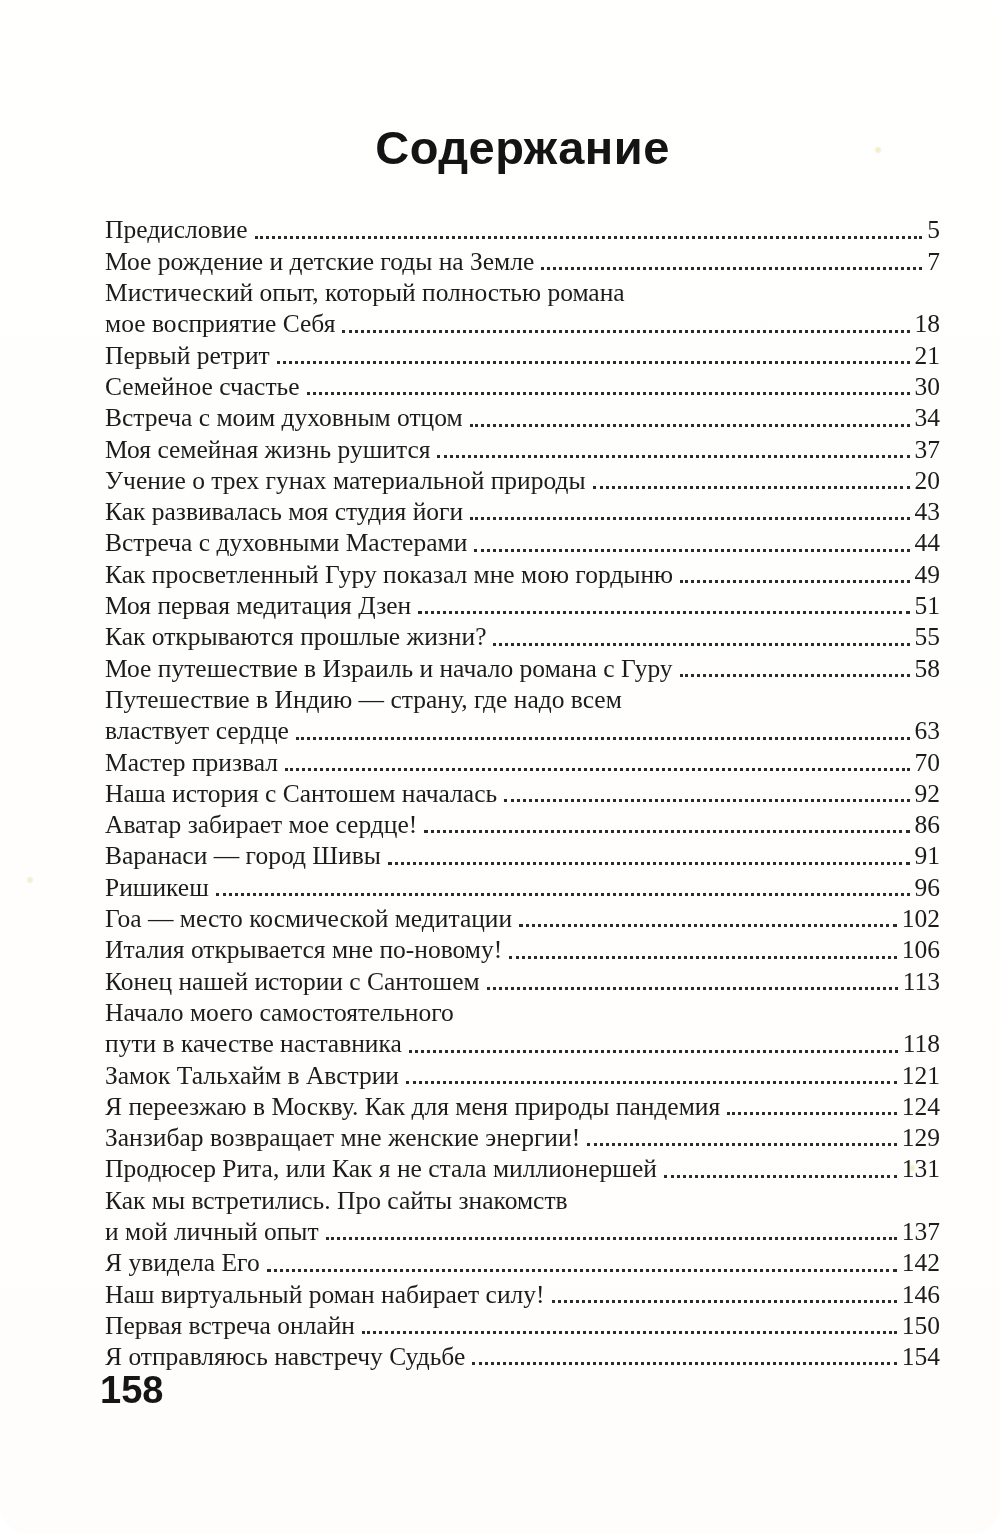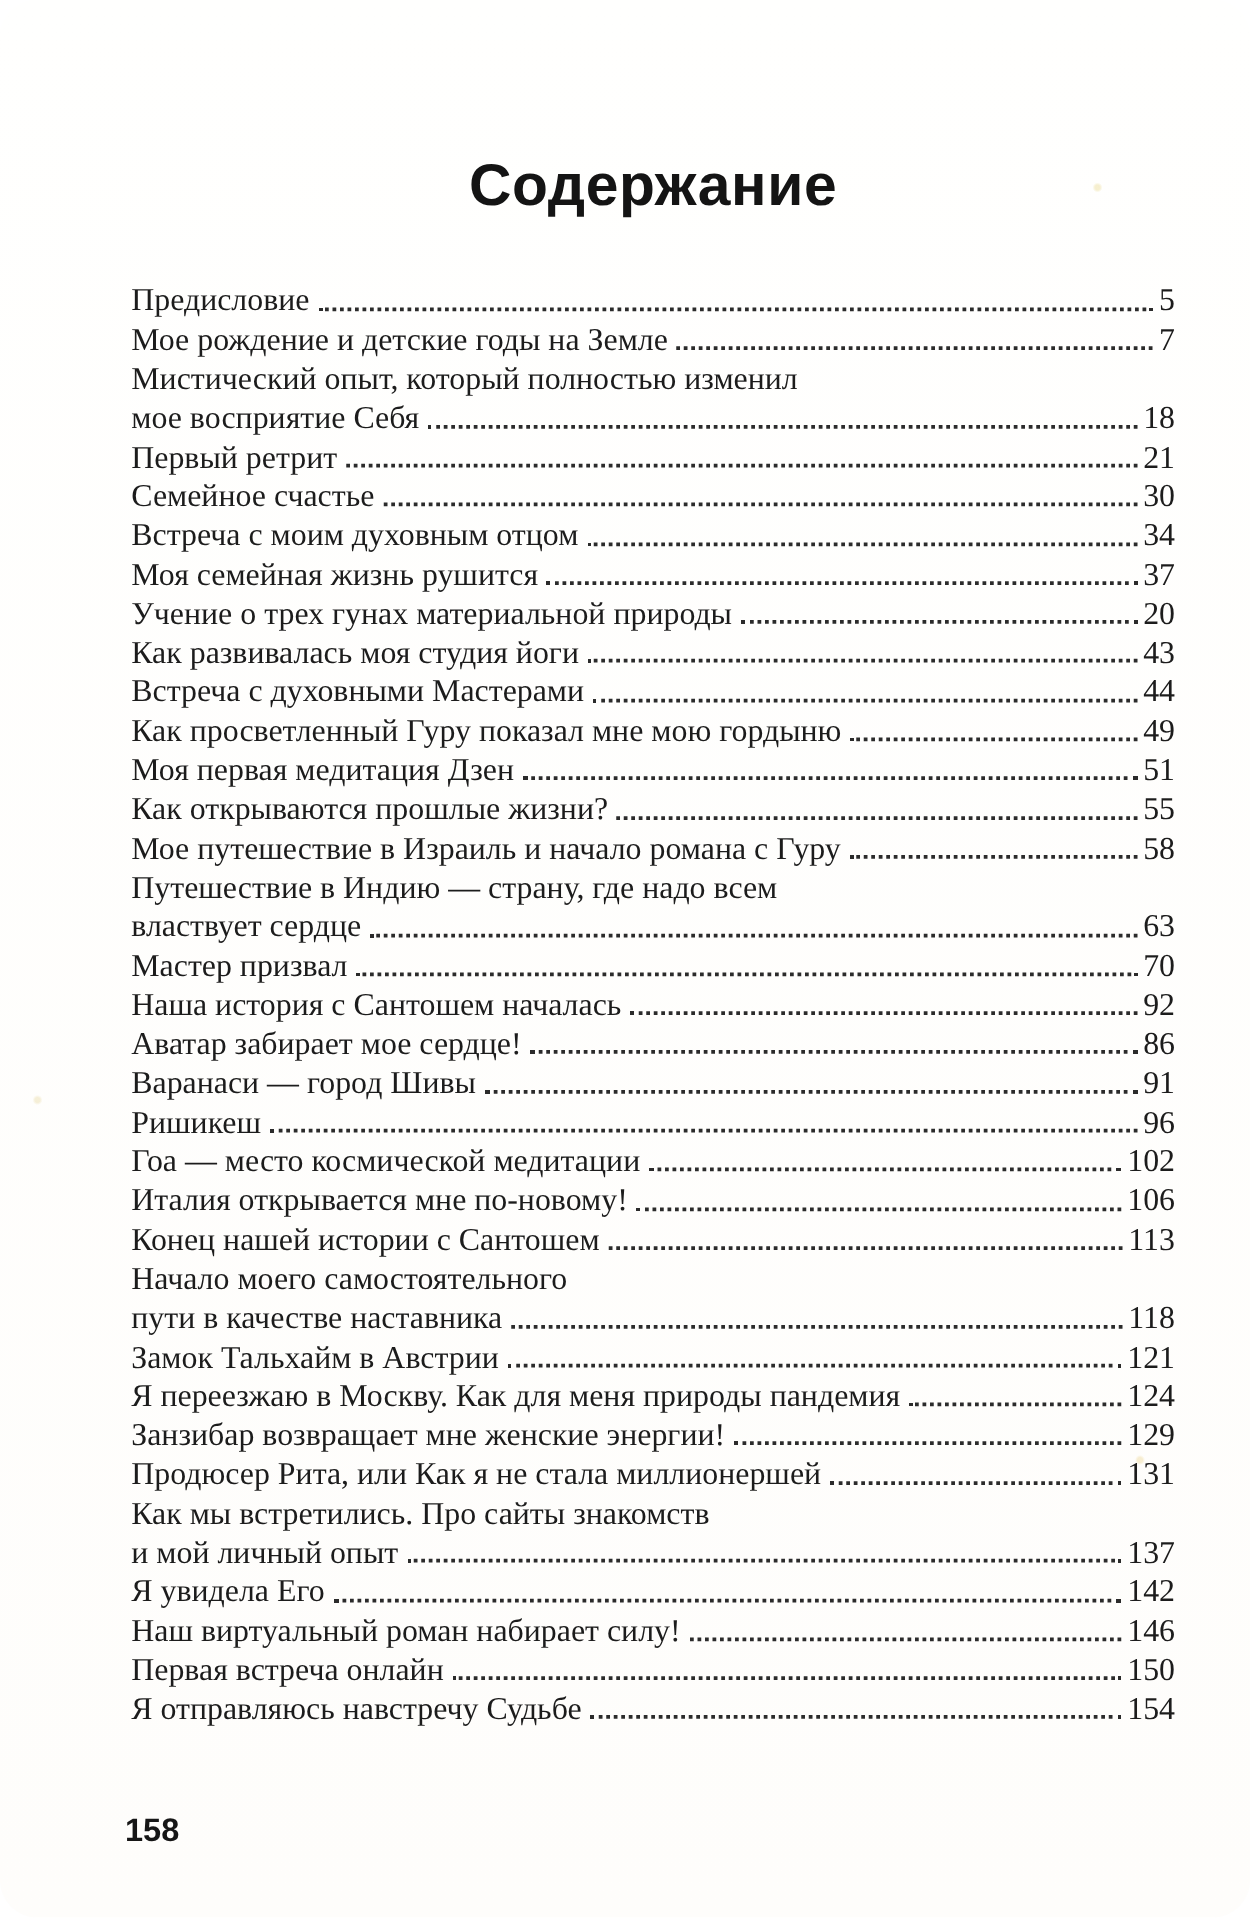--- a/index.html
+++ b/index.html
@@ -32,21 +32,21 @@
     width: 835px;
     text-align: center;
     font-family: "Liberation Sans", "DejaVu Sans", sans-serif;
     font-weight: 700;
     font-size: 47px;
     line-height: 54px;
     letter-spacing: 0.5px;
     color: #141414;
   }
   .toc {
-    margin-top: 49px;
+    margin-top: 39px;
     width: 835px;
   }
   .toc-row {
     display: flex;
     align-items: flex-end;
     height: 31.3px;
     font-size: 25.5px;
     line-height: 31.3px;
     white-space: nowrap;
   }
@@ -67,24 +67,24 @@
     bottom: 7px;
     border-bottom: 3px dotted #2b2b2b;
   }
   .toc-page-number {
     flex: 0 0 auto;
     text-align: right;
   }
   .footer-page-number {
     position: absolute;
     left: 100px;
-    top: 1449px;
+    top: 1369px;
     font-family: "Liberation Sans", "DejaVu Sans", sans-serif;
     font-weight: 700;
-    font-size: 26px;
+    font-size: 38px;
     color: #161616;
   }
 </style>
 </head>
 <body>
 
 <div class="sheet">
   <div class="content">
     <h1 class="page-title">Содержание</h1>
     <div class="toc">
@@ -92,21 +92,21 @@
     <span class="toc-entry-title">Предисловие</span>
     <span class="toc-leader"></span>
     <span class="toc-page-number">5</span>
   </div>
         <div class="toc-row">
     <span class="toc-entry-title">Мое рождение и детские годы на Земле</span>
     <span class="toc-leader"></span>
     <span class="toc-page-number">7</span>
   </div>
         <div class="toc-row">
-    <span class="toc-entry-title">Мистический опыт, который полностью изменил</span>
+    <span class="toc-entry-title">Мистический опыт, который полностью романа</span>
 
   </div>
         <div class="toc-row">
     <span class="toc-entry-title">мое восприятие Себя</span>
     <span class="toc-leader"></span>
     <span class="toc-page-number">18</span>
   </div>
         <div class="toc-row">
     <span class="toc-entry-title">Первый ретрит</span>
     <span class="toc-leader"></span>

